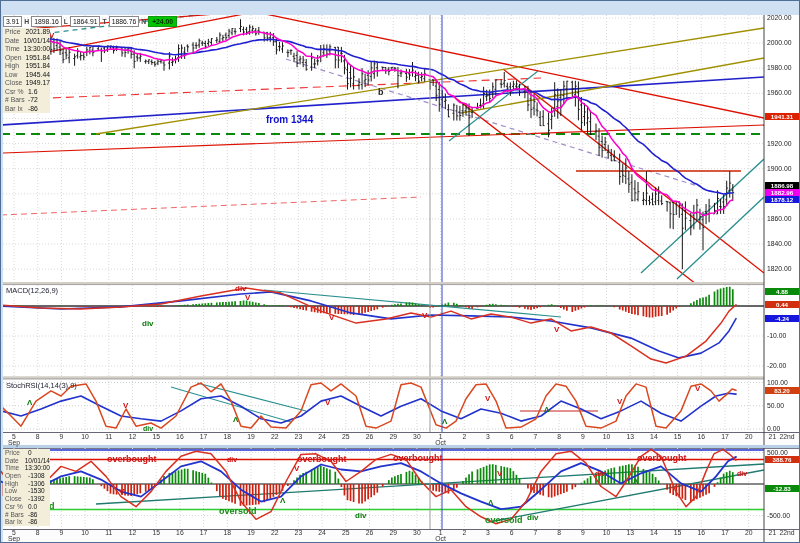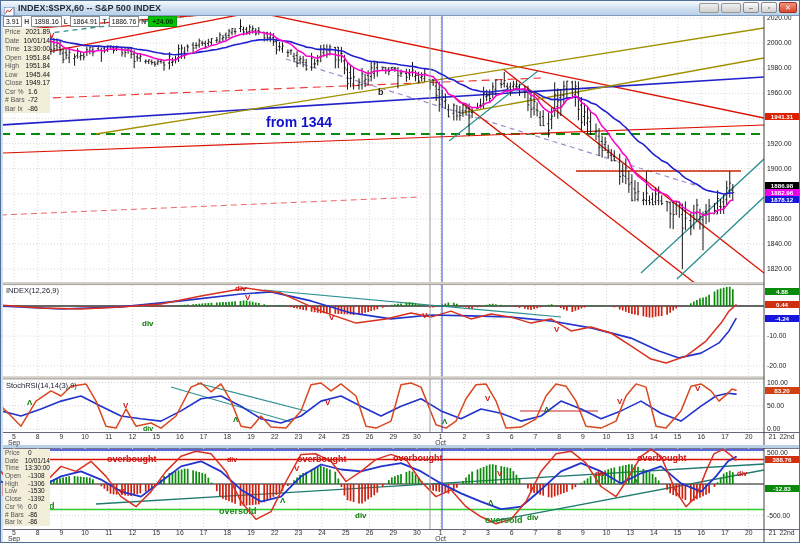--- a/index.html
+++ b/index.html
@@ -34,34 +34,20 @@
   .ival{color:#111;}
   #qstrip{position:absolute;left:2px;top:15px;display:flex;align-items:center;z-index:3;height:11px;}
   .qbox{background:#fff;border:1px solid #8a8a8a;font-size:6.8px;padding:0 2px;height:9px;line-height:9px;color:#111;margin-right:2px;}
   .qlab{font-size:6.8px;color:#444;margin-right:2px;font-weight:bold;}
   .qchg{background:#00c400;border:1px solid #119911;font-size:6.8px;font-weight:bold;padding:0 3px;height:9px;line-height:9px;color:#003300;}
 </style>
 </head>
 <body>
 
 <div id="win">
-  <div id="titlebar">
-    <span id="appicon"><svg width="11" height="10">
-          <rect x="0" y="0" width="10" height="9" fill="#fff" stroke="#5577aa"></rect>
-          <polyline points="1.5,6.5 3.5,3 5.5,5 8.5,1.5" stroke="#cc2222" stroke-width="1" fill="none"></polyline>
-        </svg></span>
-    <span id="title">INDEX:$SPX,60 -- S&amp;P 500 INDEX</span>
-    <span id="winbtns">
-      <button class="tbtn"></button>
-      <button class="tbtn"></button>
-      <button class="wbtn">–</button>
-      <button class="wbtn">▫</button>
-      <button class="wbtn close">✕</button>
-    </span>
-  </div>
   <div class="pane" id="pane-top"></div>
   <div id="strip-x1"></div>
   <div id="band"></div>
   <div class="pane" id="pane-bot"></div>
   <div id="strip-x2"></div>
   <svg id="gfx" width="800" height="543">
       <defs>
         <clipPath id="cmain">
           <rect x="2" y="14" width="761" height="268.5"></rect>
         </clipPath>
@@ -1336,21 +1322,21 @@
       <span class="xlab" style="left: 685.3px; top: 529px;">16</span>
       <span class="xlab" style="left: 709px; top: 433px;">17</span>
       <span class="xlab" style="left: 709px; top: 529px;">17</span>
       <span class="xlab" style="left: 732.7px; top: 433px;">20</span>
       <span class="xlab" style="left: 732.7px; top: 529px;">20</span>
       <span class="xlab" style="left: 756.4px; top: 433px;">21</span>
       <span class="xlab" style="left: 756.4px; top: 529px;">21</span>
       <span class="xlab" style="left: 771px; top: 433px;">22nd</span>
       <span class="xlab" style="left: 771px; top: 529px;">22nd</span>
       <span class="ann" style="left: 48px; top: 31px; color: rgb(204, 17, 17); font-size: 8px; font-weight: bold;">V</span>
-      <span class="ann" style="left: 265px; top: 114px; color: rgb(17, 17, 204); font-size: 14px; font-weight: bold;">from 1344</span>
+      <span class="ann" style="left: 265px; top: 114px; color: rgb(17, 17, 204); font-size: 10px; font-weight: bold;">from 1344</span>
       <span class="ann" style="left: 377px; top: 87px; color: rgb(34, 34, 34); font-size: 9px; font-weight: bold;">b</span>
       <span class="ann" style="left: 234px; top: 284px; color: rgb(204, 17, 17); font-size: 8px; font-weight: bold;">div</span>
       <span class="ann" style="left: 244px; top: 293px; color: rgb(204, 17, 17); font-size: 8px; font-weight: bold;">V</span>
       <span class="ann" style="left: 141px; top: 319px; color: rgb(10, 122, 10); font-size: 8px; font-weight: bold;">div</span>
       <span class="ann" style="left: 328px; top: 313px; color: rgb(204, 17, 17); font-size: 8px; font-weight: bold;">V</span>
       <span class="ann" style="left: 421px; top: 311px; color: rgb(204, 17, 17); font-size: 8px; font-weight: bold;">V</span>
       <span class="ann" style="left: 553px; top: 325px; color: rgb(204, 17, 17); font-size: 8px; font-weight: bold;">V</span>
       <span class="ann" style="left: 26px; top: 398px; color: rgb(10, 122, 10); font-size: 8px; font-weight: bold;">Λ</span>
       <span class="ann" style="left: 122px; top: 401px; color: rgb(204, 17, 17); font-size: 8px; font-weight: bold;">V</span>
       <span class="ann" style="left: 232px; top: 415px; color: rgb(10, 122, 10); font-size: 8px; font-weight: bold;">Λ</span>
@@ -1373,21 +1359,21 @@
       <span class="ann" style="left: 736px; top: 469px; color: rgb(204, 17, 17); font-size: 7px; font-weight: bold;">div</span>
       <span class="ann" style="left: 354px; top: 511px; color: rgb(10, 122, 10); font-size: 8px; font-weight: bold;">div</span>
       <span class="ann" style="left: 526px; top: 513px; color: rgb(10, 122, 10); font-size: 8px; font-weight: bold;">div</span>
       <span class="ann" style="left: 118px; top: 487px; color: rgb(204, 17, 17); font-size: 8px; font-weight: bold;">V</span>
       <span class="ann" style="left: 293px; top: 464px; color: rgb(204, 17, 17); font-size: 8px; font-weight: bold;">V</span>
       <span class="ann" style="left: 496px; top: 469px; color: rgb(204, 17, 17); font-size: 8px; font-weight: bold;">V</span>
       <span class="ann" style="left: 279px; top: 496px; color: rgb(10, 122, 10); font-size: 8px; font-weight: bold;">Λ</span>
       <span class="ann" style="left: 487px; top: 498px; color: rgb(10, 122, 10); font-size: 8px; font-weight: bold;">Λ</span>
       <span class="ann" style="left: 632px; top: 477px; color: rgb(10, 122, 10); font-size: 8px; font-weight: bold;">Λ</span>
     </div>
-  <span class="plabel" id="macd-label">INDEX(12,26,9)</span>
+  <span class="plabel" id="macd-label">MACD(12,26,9)</span>
   <span class="plabel" id="stoch-label">StochRSI(14,14(3),9)</span>
   <div id="qstrip">
       <span class="qbox">3.91</span>
       <span class="qlab">H</span>
       <span class="qbox">1898.16</span>
       <span class="qlab">L</span>
       <span class="qbox">1864.91</span>
       <span class="qlab">T</span>
       <span class="qbox">1886.76</span>
       <span class="qlab">N</span>

